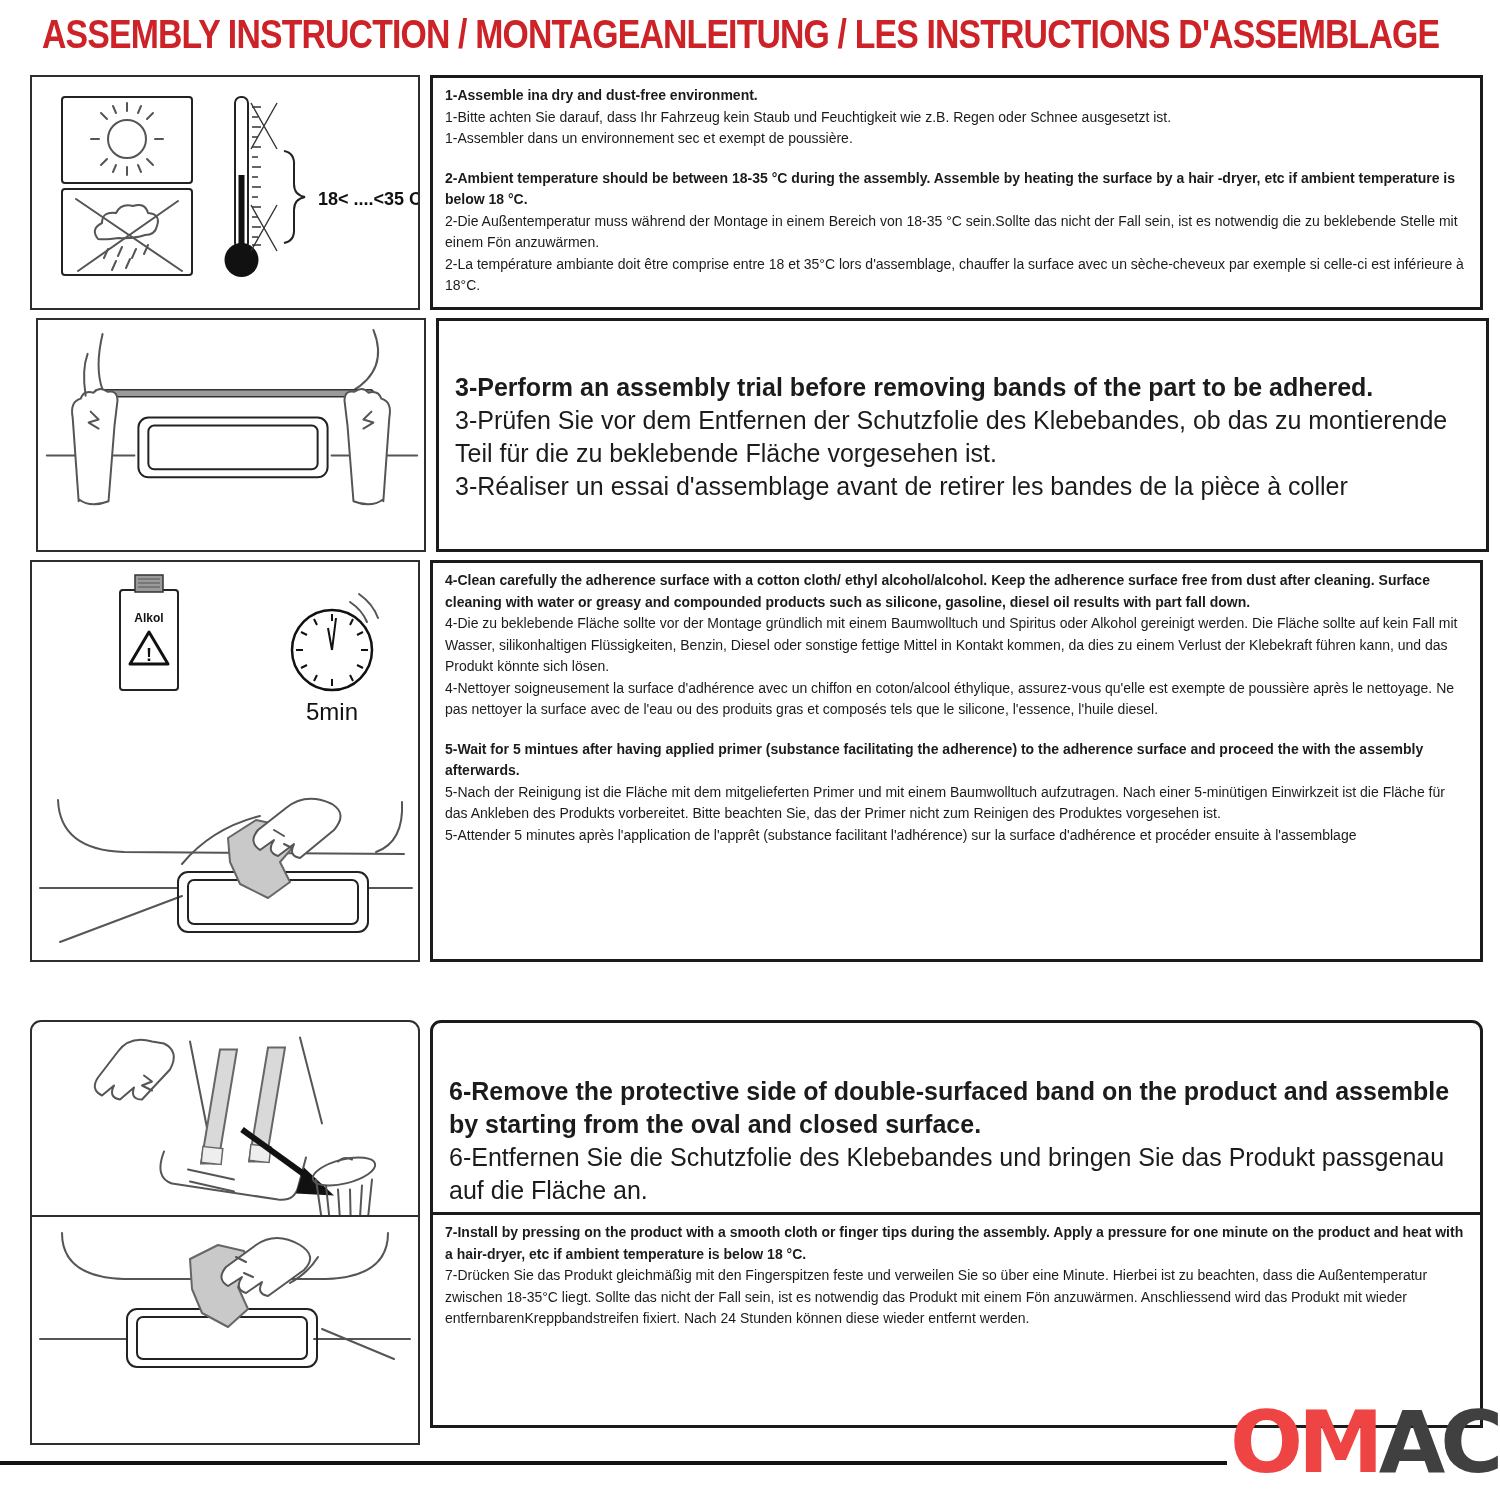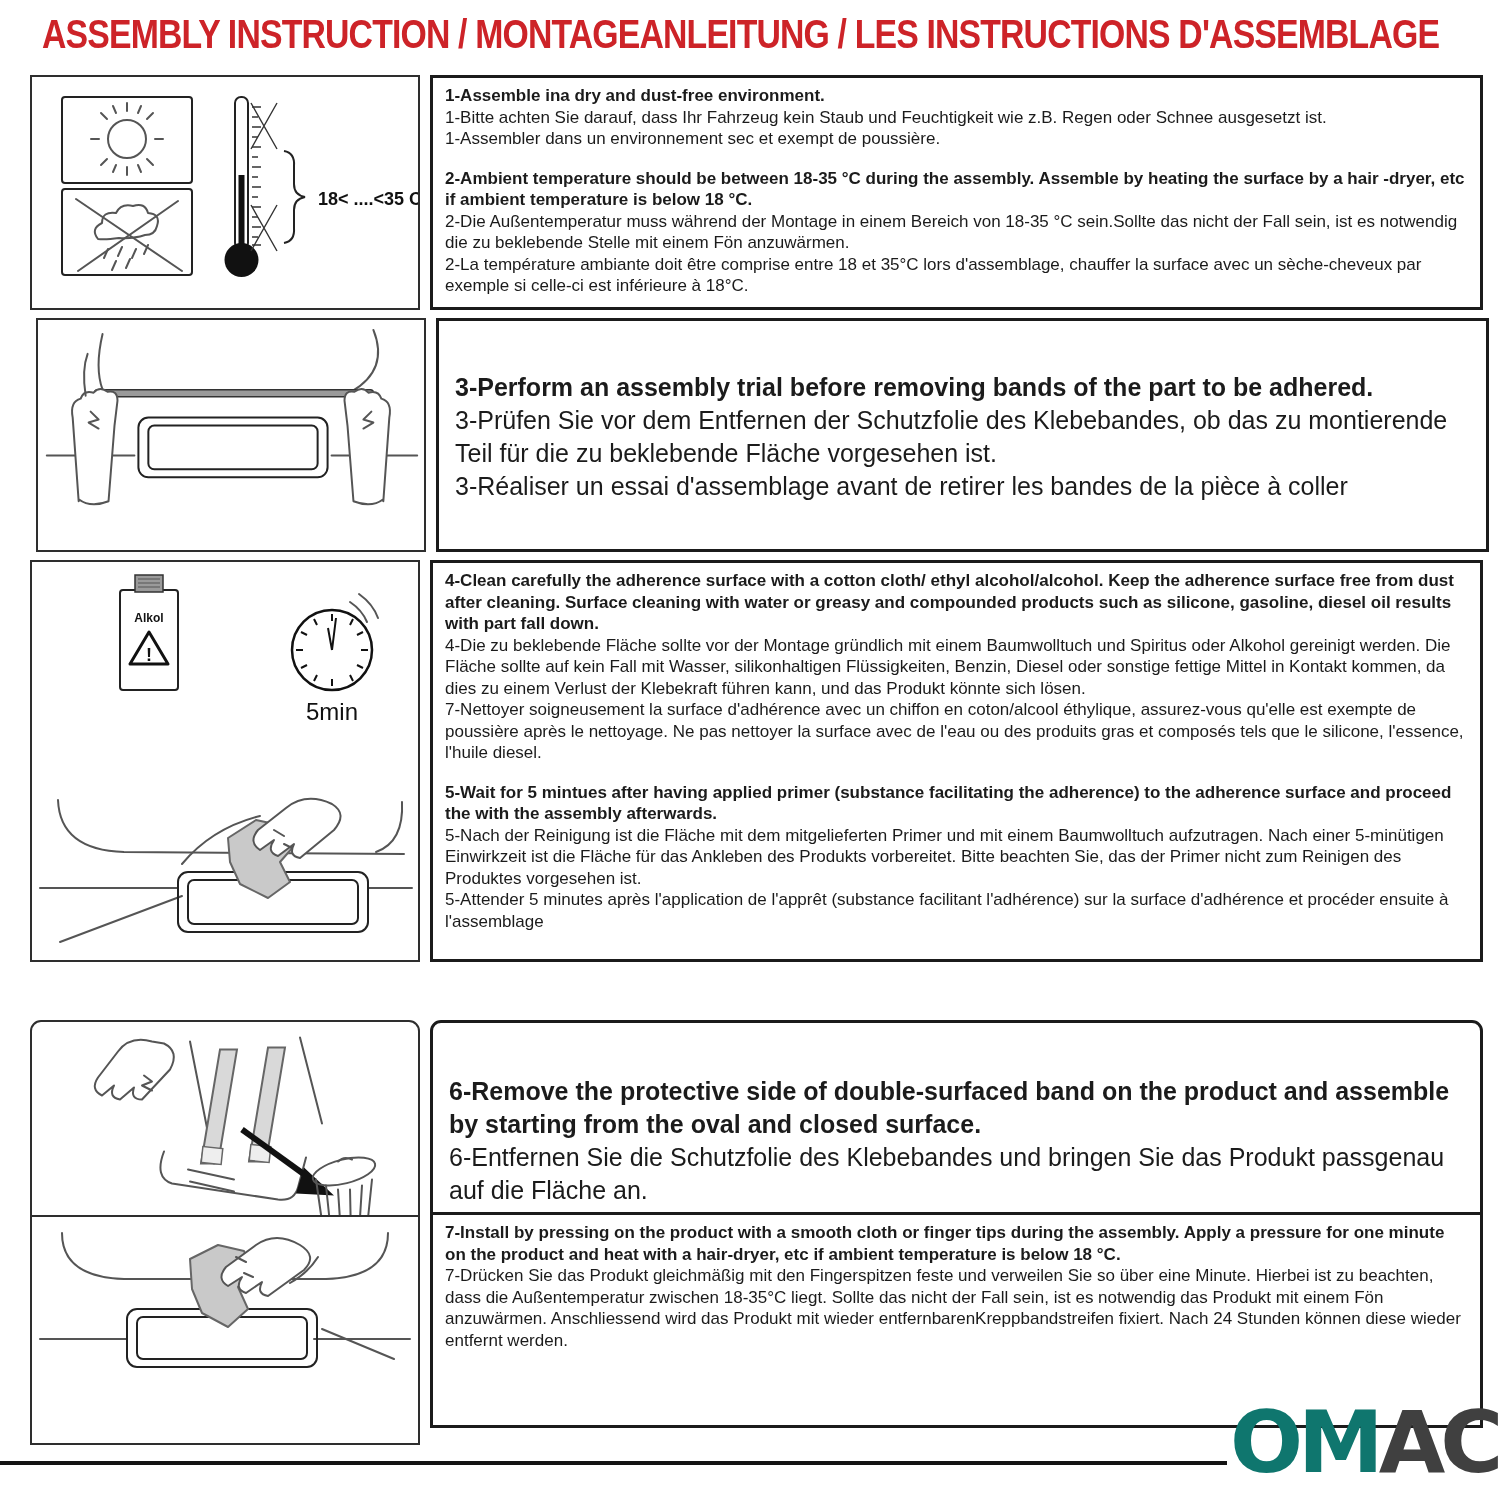--- a/index.html
+++ b/index.html
@@ -9,38 +9,38 @@
   .title{position:absolute;top:12px;left:42px;font-size:40px;font-weight:700;
          color:#cd2328;white-space:nowrap;letter-spacing:-1px;
          transform:scaleX(.845);transform-origin:left top;}
 
   .illu{position:absolute;left:30px;width:390px;border:2px solid #2e2e2e;
         background:#fff;box-sizing:border-box;}
   .illu svg{display:block;width:100%;height:100%;}
 
   .txt{position:absolute;left:430px;width:1053px;border:3px solid #1b1b1b;
        background:#fff;box-sizing:border-box;padding:7px 12px 4px 12px;}
-  .txt p{margin:0;font-size:17px;line-height:21.5px;}
+  .txt p{margin:0;font-size:14px;line-height:21.5px;}
   .txt p.b{font-weight:700;}
   .txt p.spacer{height:18px;}
   .txt.large{display:flex;flex-direction:column;justify-content:center;padding-left:16px;}
   .txt.large p{font-size:25px;line-height:33px;}
 
   .r1{top:75px;height:235px;}
   .r2{top:318px;height:234px;margin-left:6px;}
   .r3{top:560px;height:402px;}
   .r4{top:1020px;height:238px;border-radius:11px;}
   .illu.r5{top:1215px;height:230px;}
   .txt.r5{top:1212px;height:216px;}
 
   .footer-line{position:absolute;top:1461px;left:0;width:1227px;height:4px;background:#131313;}
   .logo{position:absolute;left:1230px;top:1402px;font-size:86px;font-weight:700;
         letter-spacing:-5px;line-height:80px;font-family:"DejaVu Sans",sans-serif;
         white-space:nowrap;}
-  .logo .lk{color:#0f766e;}
+  .logo .lk{color:#ef4444;}
   .logo .lr{color:#404040;}
 
   svg .ln{stroke:#555;fill:none;stroke-width:2;stroke-linecap:round;stroke-linejoin:round;}
   svg .dk{stroke:#222;fill:none;stroke-width:2;}
   svg .cloth{fill:#c9c9c9;stroke:#666;stroke-width:2;stroke-linejoin:round;}
   svg .hand{fill:#fff;stroke:#555;stroke-width:2;stroke-linejoin:round;}
   svg text{font-family:"Liberation Sans",sans-serif;fill:#111;}
 </style>
 </head>
 <body>
@@ -156,21 +156,21 @@
       <g>
         <path class="cloth" d="M196,276 L224,258 L252,264 L262,284 L248,300 L258,320 L236,336 L208,322 L198,300 Z"></path>
         <path class="hand" d="M300,242 q-26,-12 -46,4 l-28,22 q-10,12 2,20 l14,-10 q-8,12 4,16 l16,-12 q-6,12 6,14 l34,-28 q14,-16 -2,-26z"></path>
         <path class="ln" d="M242,268 l10,6 M252,282 l8,4 M150,302 q30,-36 78,-48"></path>
       </g>
     </svg>
   </div>
   <div class="txt r3">
       <p class="b">4-Clean carefully the adherence surface with a cotton cloth/ ethyl alcohol/alcohol. Keep the adherence surface free from dust after cleaning. Surface cleaning with water or greasy and compounded products such as silicone, gasoline, diesel oil results with part fall down.</p>
       <p class="r">4-Die zu beklebende Fläche sollte vor der Montage gründlich mit einem Baumwolltuch und Spiritus oder Alkohol gereinigt werden. Die Fläche sollte auf kein Fall mit Wasser, silikonhaltigen Flüssigkeiten, Benzin, Diesel oder sonstige fettige Mittel in Kontakt kommen, da dies zu einem Verlust der Klebekraft führen kann, und das Produkt könnte sich lösen.</p>
-      <p class="r">7-Nettoyer soigneusement la surface d'adhérence avec un chiffon en coton/alcool éthylique, assurez-vous qu'elle est exempte de poussière après le nettoyage. Ne pas nettoyer la surface avec de l'eau ou des produits gras et composés tels que le silicone, l'essence, l'huile diesel.</p>
+      <p class="r">4-Nettoyer soigneusement la surface d'adhérence avec un chiffon en coton/alcool éthylique, assurez-vous qu'elle est exempte de poussière après le nettoyage. Ne pas nettoyer la surface avec de l'eau ou des produits gras et composés tels que le silicone, l'essence, l'huile diesel.</p>
       <p class="spacer"></p>
       <p class="b">5-Wait for 5 mintues after having applied primer (substance facilitating the adherence) to the adherence surface and proceed the with the assembly afterwards.</p>
       <p class="r">5-Nach der Reinigung ist die Fläche mit dem mitgelieferten Primer und mit einem Baumwolltuch aufzutragen. Nach einer 5-minütigen Einwirkzeit ist die Fläche für das Ankleben des Produkts vorbereitet. Bitte beachten Sie, das der Primer nicht zum Reinigen des Produktes vorgesehen ist.</p>
       <p class="r">5-Attender 5 minutes après l'application de l'apprêt (substance facilitant l'adhérence) sur la surface d'adhérence et procéder ensuite à l'assemblage</p>
     </div>
 
   <div class="illu r4">
     <svg viewBox="0 0 386 231">
       <g class="ln">
         <path d="M158,18 L182,140"></path>

